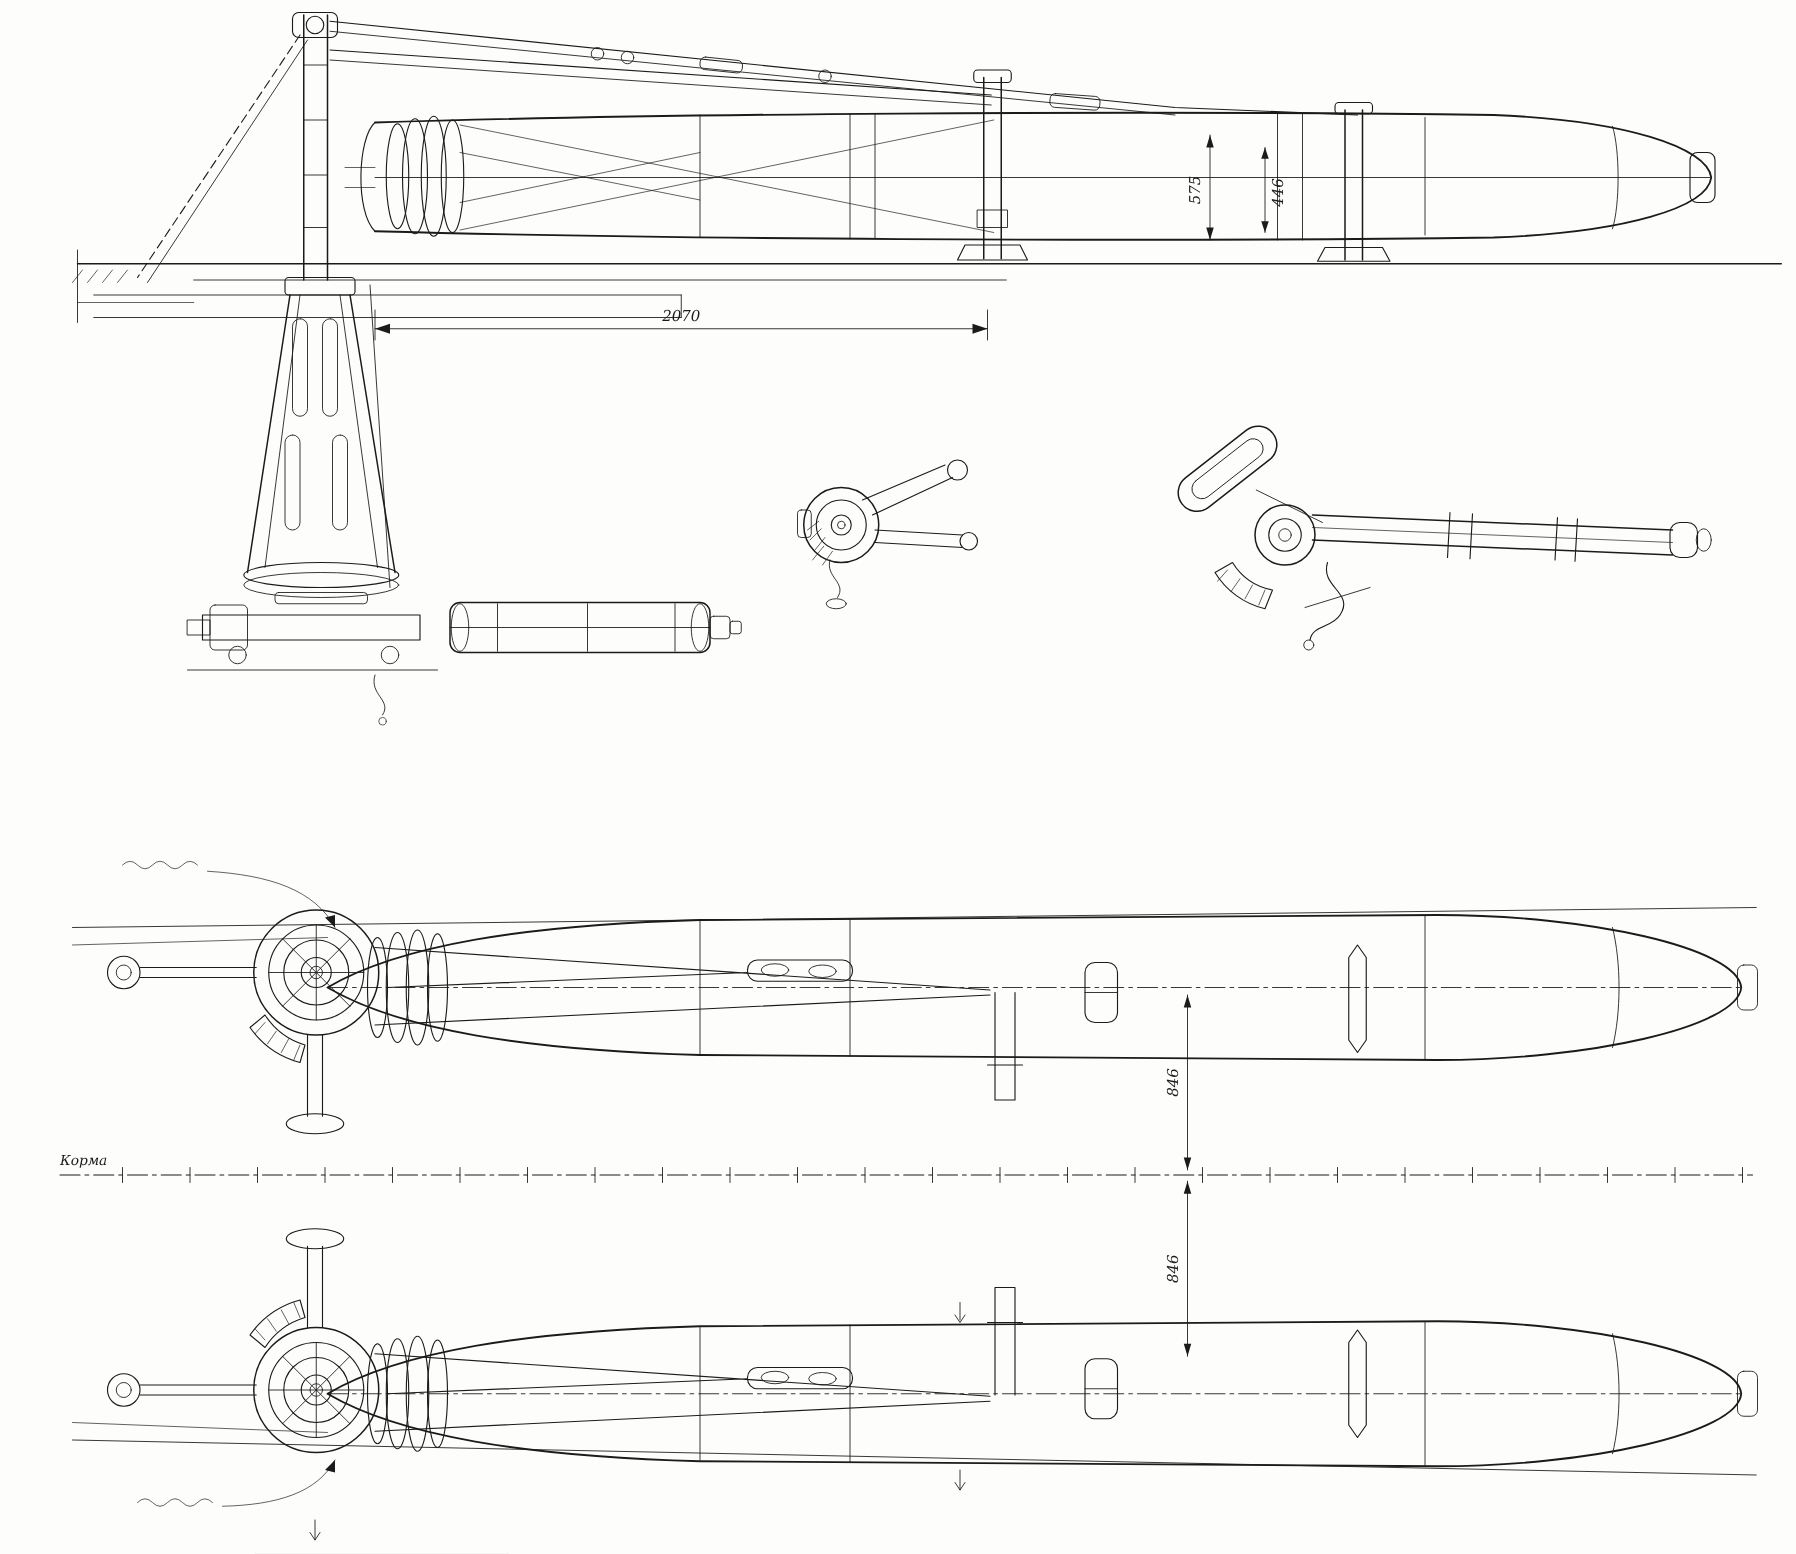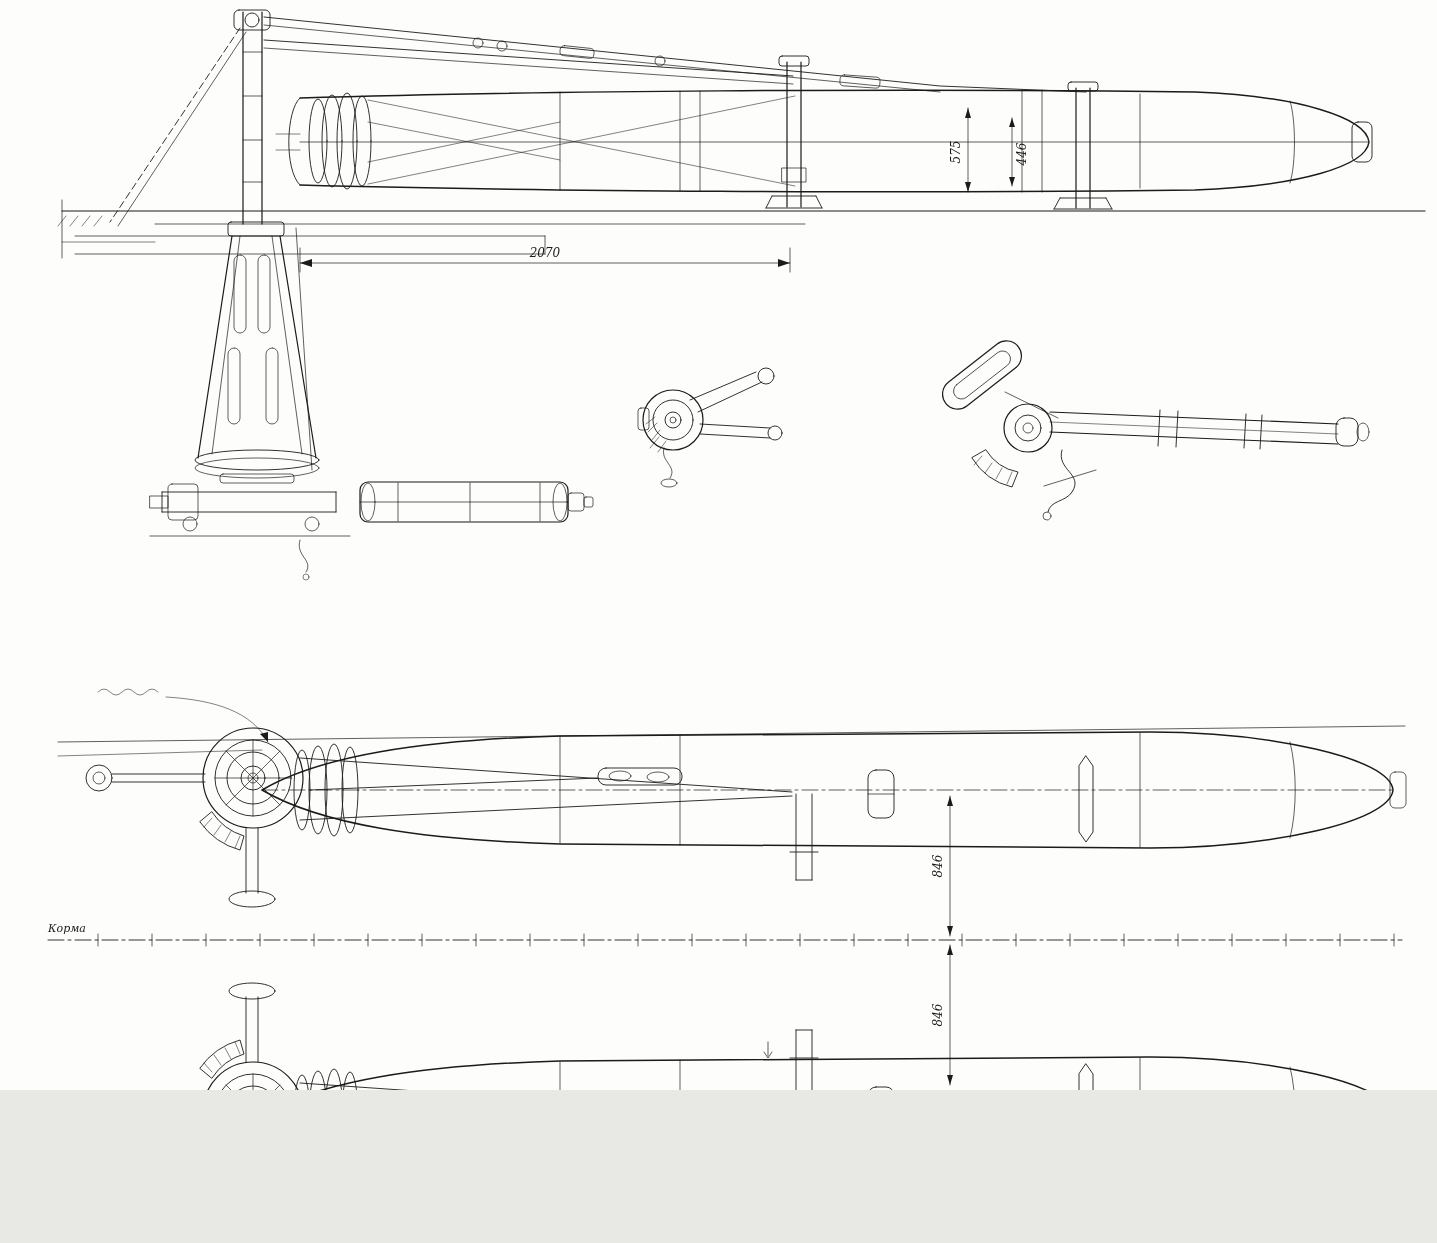--- a/index.html
+++ b/index.html
@@ -1,18 +1,18 @@
 <!DOCTYPE html>
 <html><head>
 <meta charset="utf-8">
 <title>Drawing</title>
 <style>
   html,body{margin:0;padding:0;background:#e8e8e4;}
   .sheet{
-    width:1437px;height:1090px;margin:0 auto;background:#fdfdfb;
+    width:1437px;height:1243px;margin:0 auto;background:#fdfdfb;
     position:relative;overflow:hidden;
     font-family:"DejaVu Serif", serif;
   }
   svg{display:block}
   .ink{stroke:#1b1b1b;fill:none;stroke-linecap:round;stroke-linejoin:round;}
   .w15{stroke-width:1.5}.w12{stroke-width:1.2}.w09{stroke-width:.9}.w07{stroke-width:.7}.w05{stroke-width:.55}
   .fillink{fill:#1b1b1b;stroke:none}
   .dim-text{font:italic 12px "DejaVu Serif", serif;fill:#1b1b1b;stroke:none}
   .small-text{font:italic 11px "DejaVu Serif", serif;fill:#1b1b1b;stroke:none}
   .dash{stroke-dasharray:16 4 3 4}

